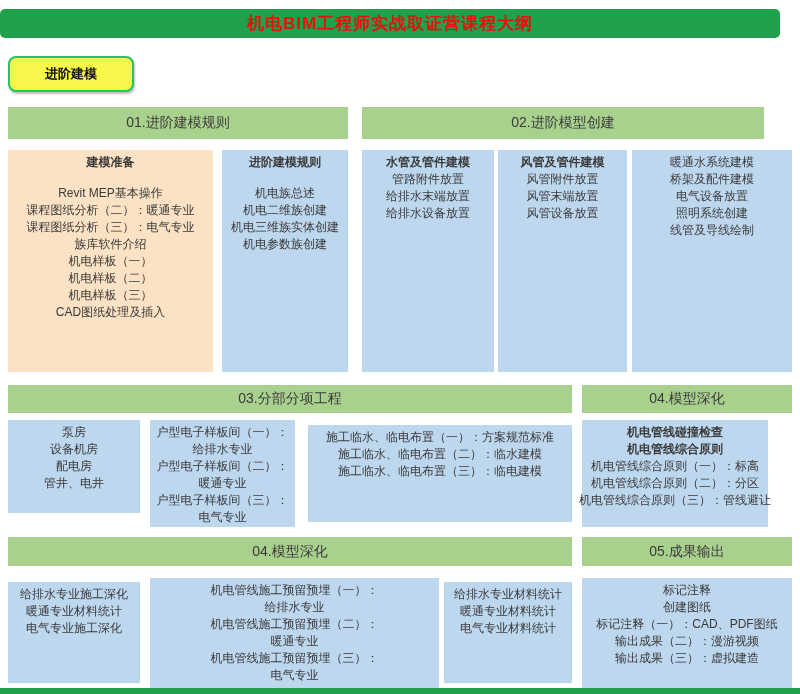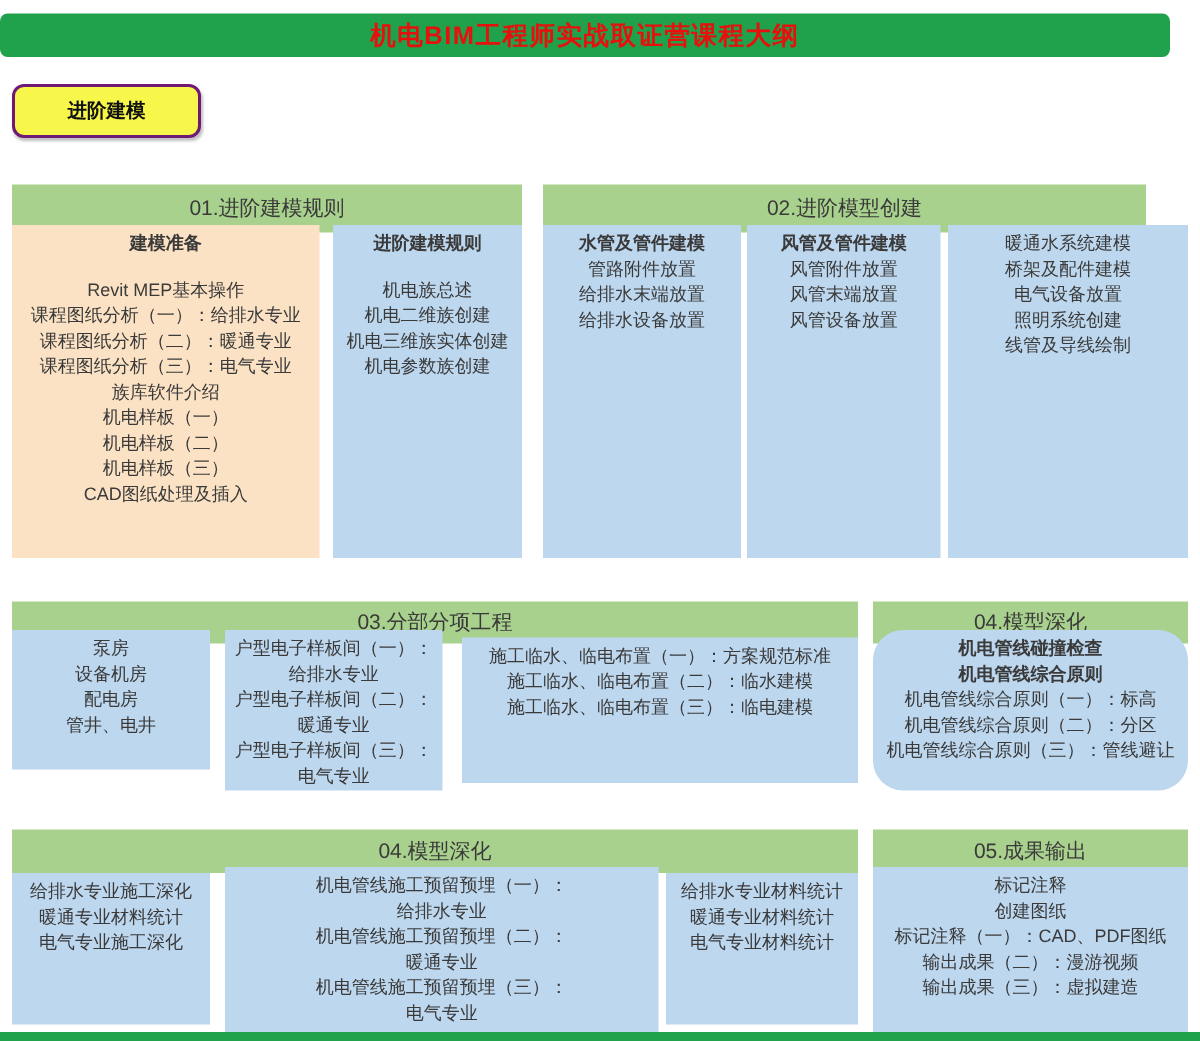--- a/index.html
+++ b/index.html
@@ -17,31 +17,31 @@
 
   .top-bar{
     position:absolute;left:0;top:9px;width:780px;height:29px;
     background:var(--header-green);border-radius:5px;
     display:flex;align-items:center;justify-content:center;
   }
   .top-bar span{color:var(--title-red);font-weight:bold;font-size:17px;letter-spacing:1px;}
 
   .badge{
     position:absolute;left:8px;top:56px;width:122px;height:32px;
-    background:var(--badge-yellow);border:2px solid #701a75;border-radius:8px;
+    background:var(--badge-yellow);border:2px solid #22c55e;border-radius:8px;
     display:flex;align-items:center;justify-content:center;
     box-shadow:1px 2px 2px rgba(0,0,0,.25);
     font-family:Liberation Serif, serif;
   }
   .badge span{color:#111;font-weight:bold;font-size:13px;}
 
   .sec-header{
     position:absolute;background:var(--section-green);
     display:flex;align-items:center;justify-content:center;
-    color:var(--text-dark);font-size:14px;margin-top:16px;
+    color:var(--text-dark);font-size:14px;
   }
 
   .box{
     position:absolute;background:var(--box-blue);
     display:flex;flex-direction:column;align-items:center;
     color:var(--text-dark);font-size:12px;line-height:1.42;text-align:center;
     padding:4px 2px;box-sizing:border-box;
   }
   .box.orange{background:var(--box-orange);}
   .box-title{font-weight:bold;white-space:nowrap;}
@@ -66,21 +66,20 @@
     <span>进阶建模</span>
   </div>
 
   <div class="sec-header" style="left:8px;top:107px;width:340px;height:32px;">01.进阶建模规则</div>
   <div class="sec-header" style="left:362px;top:107px;width:402px;height:32px;">02.进阶模型创建</div>
 
   <div class="box orange" style="left:8px;top:150px;width:205px;height:222px;">
     <div class="box-title gap">建模准备</div>
     <div class="box-lines">
         <div>Revit MEP基本操作</div>
-        <div>课程图纸分析（一）：给排水专业</div>
         <div>课程图纸分析（二）：暖通专业</div>
         <div>课程图纸分析（三）：电气专业</div>
         <div>族库软件介绍</div>
         <div>机电样板（一）</div>
         <div>机电样板（二）</div>
         <div>机电样板（三）</div>
         <div>CAD图纸处理及插入</div>
       </div>
   </div>
 
@@ -146,21 +145,21 @@
   </div>
 
   <div class="box" style="left:308px;top:425px;width:264px;height:97px;">
     <div class="box-lines">
         <div>施工临水、临电布置（一）：方案规范标准</div>
         <div>施工临水、临电布置（二）：临水建模</div>
         <div>施工临水、临电布置（三）：临电建模</div>
       </div>
   </div>
 
-  <div class="box" style="left:582px;top:420px;width:210px;height:107px;border-radius:20px;">
+  <div class="box" style="left:582px;top:420px;width:186px;height:107px;">
     <div class="box-title">
         <div>机电管线碰撞检查</div>
         <div>机电管线综合原则</div>
       </div>
     <div class="box-lines">
         <div>机电管线综合原则（一）：标高</div>
         <div>机电管线综合原则（二）：分区</div>
         <div>机电管线综合原则（三）：管线避让</div>
       </div>
   </div>

